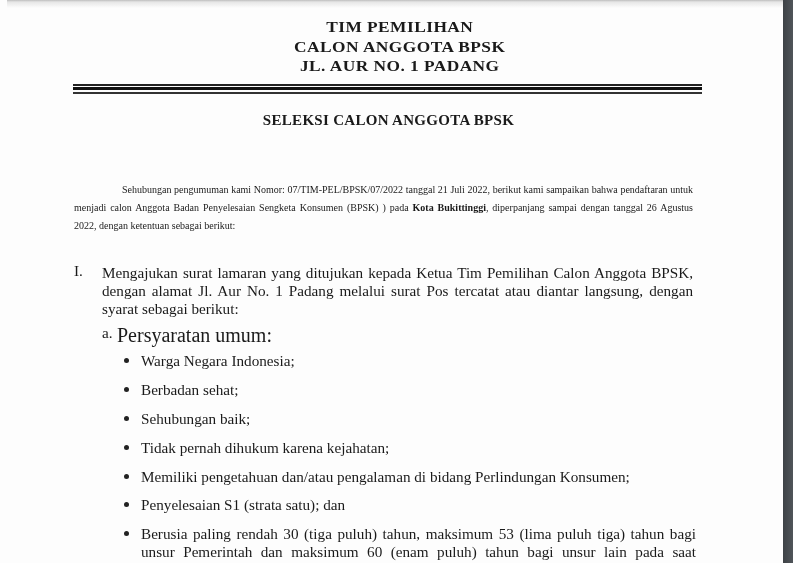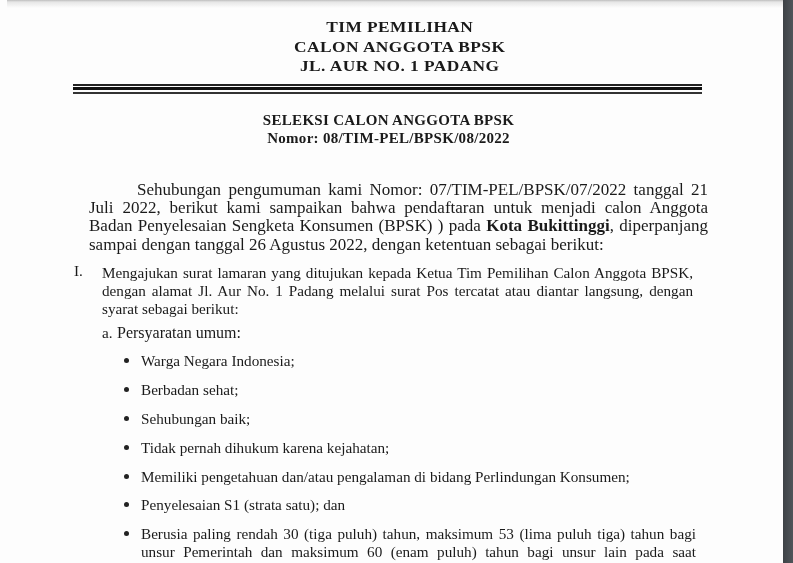--- a/index.html
+++ b/index.html
@@ -37,34 +37,34 @@
 
   .title {
     position:absolute; left:0; width:763px; text-align:center;
     font-weight:bold; font-size:15px; letter-spacing:0.3px;
   }
   .t1 { top:94px; }
   .t2 { top:112px; }
   .t3 { top:130px; }
 
   .para {
-    position:absolute; left:82px; width:619px; top:181px;
-    font-size:17px; line-height:18.2px; text-align:justify;
+    position:absolute; left:67px; width:619px; top:181px;
+    font-size:10px; line-height:18.2px; text-align:justify;
     text-align-last:left;
   }
   .para .indent { display:inline-block; width:48px; }
   .para b { font-weight:bold; }
 
   .item-I-marker { position:absolute; left:67px; top:262px; font-size:15.2px; }
   .item-I-text {
     position:absolute; left:95px; width:591px; top:264px;
     font-size:15.2px; line-height:18.2px; text-align:justify; text-align-last:left;
   }
   .sub-a-marker { position:absolute; left:95px; top:324px; font-size:15.2px; }
-  .sub-a-text { position:absolute; left:110px; top:324px; font-size:16px; }
+  .sub-a-text { position:absolute; left:110px; top:324px; font-size:20px; }
 
   .bullet {
     position:absolute; left:117px; font-size:15.2px; line-height:18.2px;
   }
   .bullet .dot {
     position:absolute; left:0; top:6px; width:5px; height:5px; border-radius:50%;
     background:#222;
   }
   .bullet .btxt { position:absolute; left:17px; white-space:nowrap; }
   .bullet.wrap .btxt {
@@ -81,21 +81,20 @@
   <div class="letterhead lh2">CALON ANGGOTA BPSK</div>
   <div class="letterhead lh3">JL. AUR NO. 1 PADANG</div>
 
   <div class="rule">
     <div class="l1"></div>
       <div class="l2"></div>
       <div class="l3"></div>
   </div>
 
   <div class="title t2">SELEKSI CALON ANGGOTA BPSK</div>
-  <div class="title t3">Nomor: 08/TIM-PEL/BPSK/08/2022</div>
 
   <div class="para"><span class="indent"></span><span>Sehubungan pengumuman kami Nomor: 07/TIM-PEL/BPSK/07/2022 tanggal 21 Juli 2022, berikut kami sampaikan bahwa pendaftaran untuk menjadi calon Anggota Badan Penyelesaian Sengketa Konsumen (BPSK) ) pada </span><b>Kota Bukittinggi</b><span>, diperpanjang sampai dengan tanggal 26 Agustus 2022, dengan ketentuan sebagai berikut:</span></div>
 
   <div class="item-I-marker">I.</div>
   <div class="item-I-text">Mengajukan surat lamaran yang ditujukan kepada Ketua Tim Pemilihan Calon Anggota BPSK, dengan alamat Jl. Aur No. 1 Padang melalui surat Pos tercatat atau diantar langsung, dengan syarat sebagai berikut:</div>
 
   <div class="sub-a-marker">a.</div>
   <div class="sub-a-text">Persyaratan umum:</div>
 
   <div class="bullet" style="top:352px">

